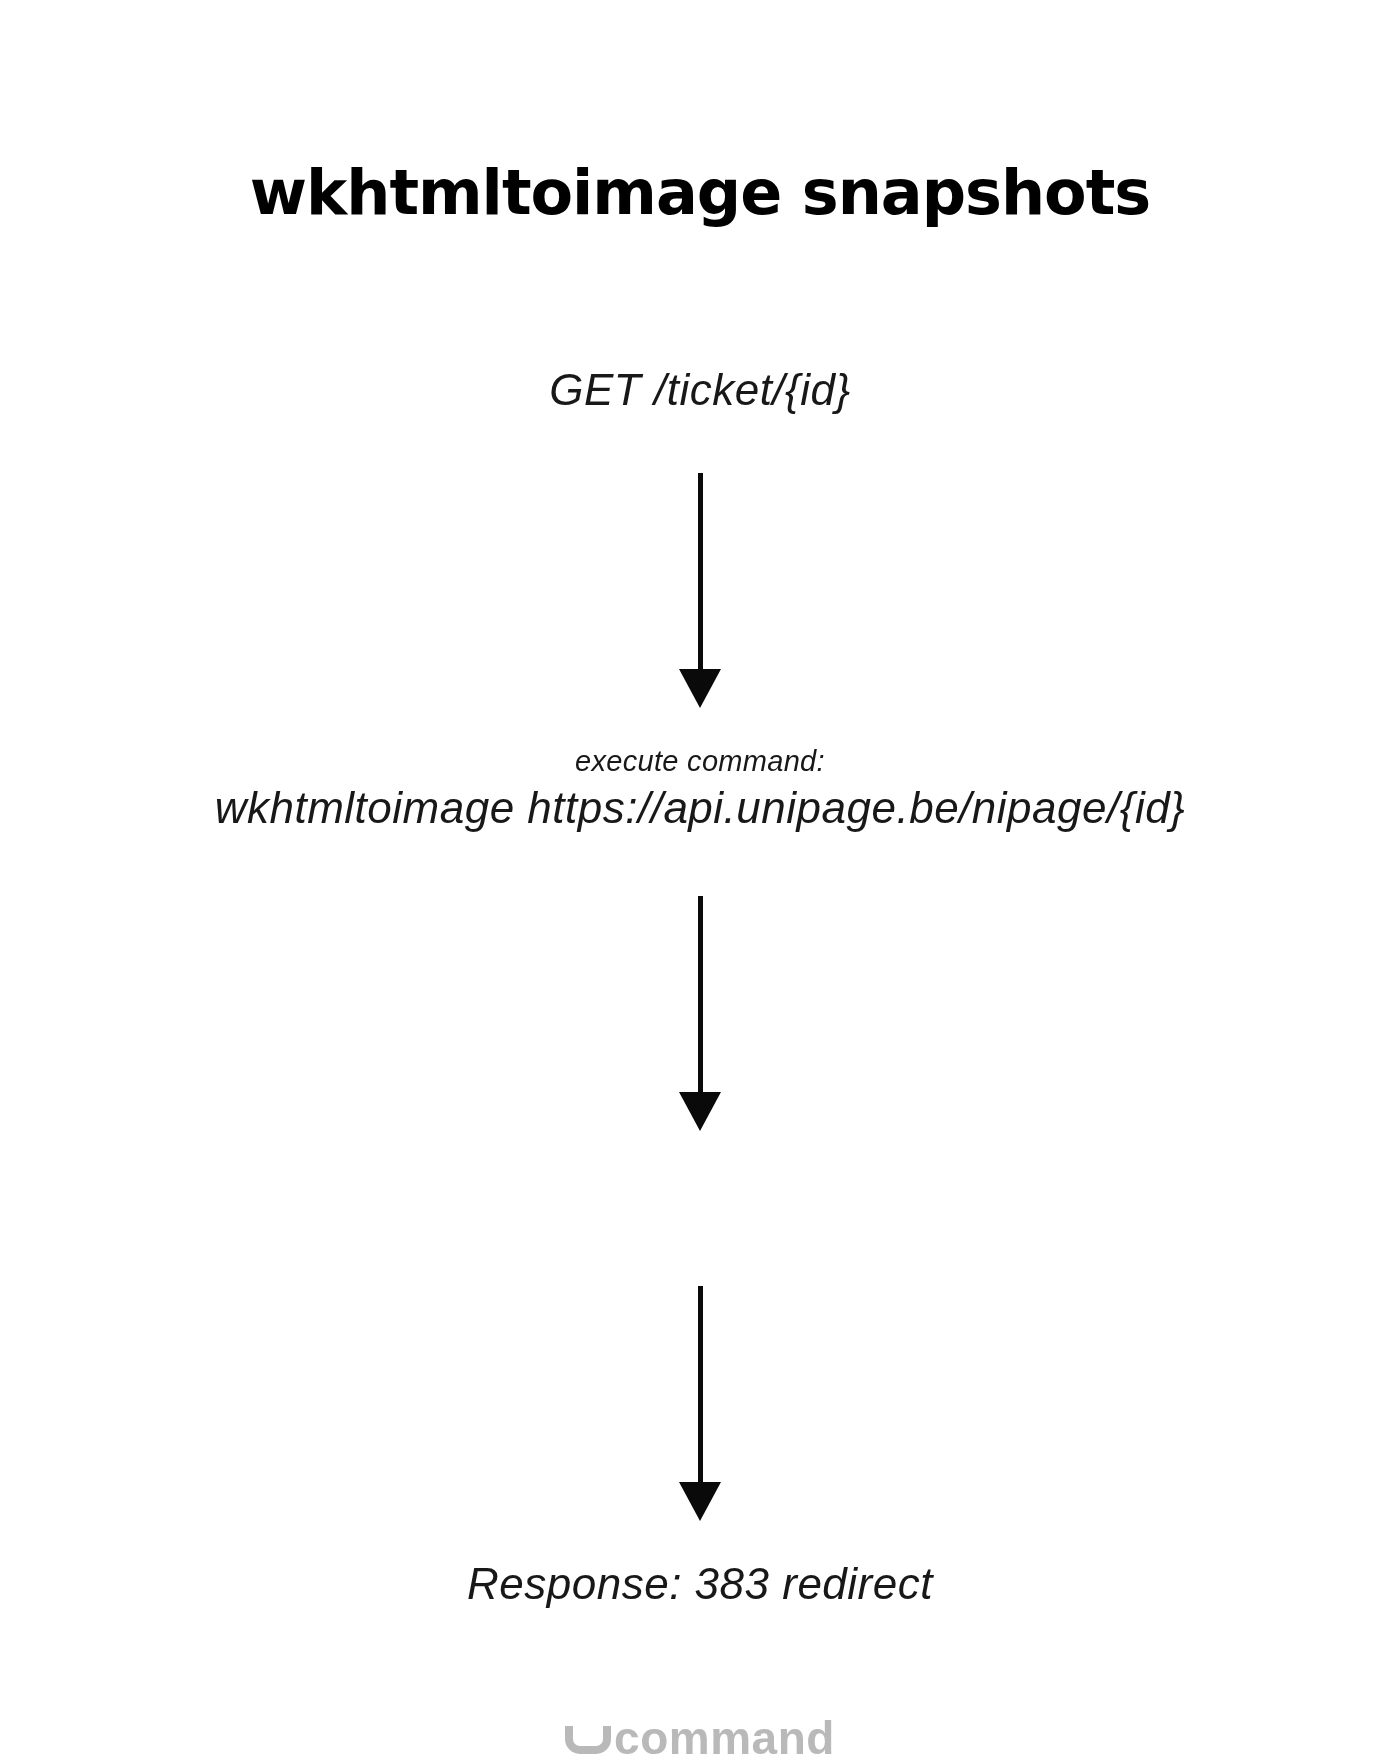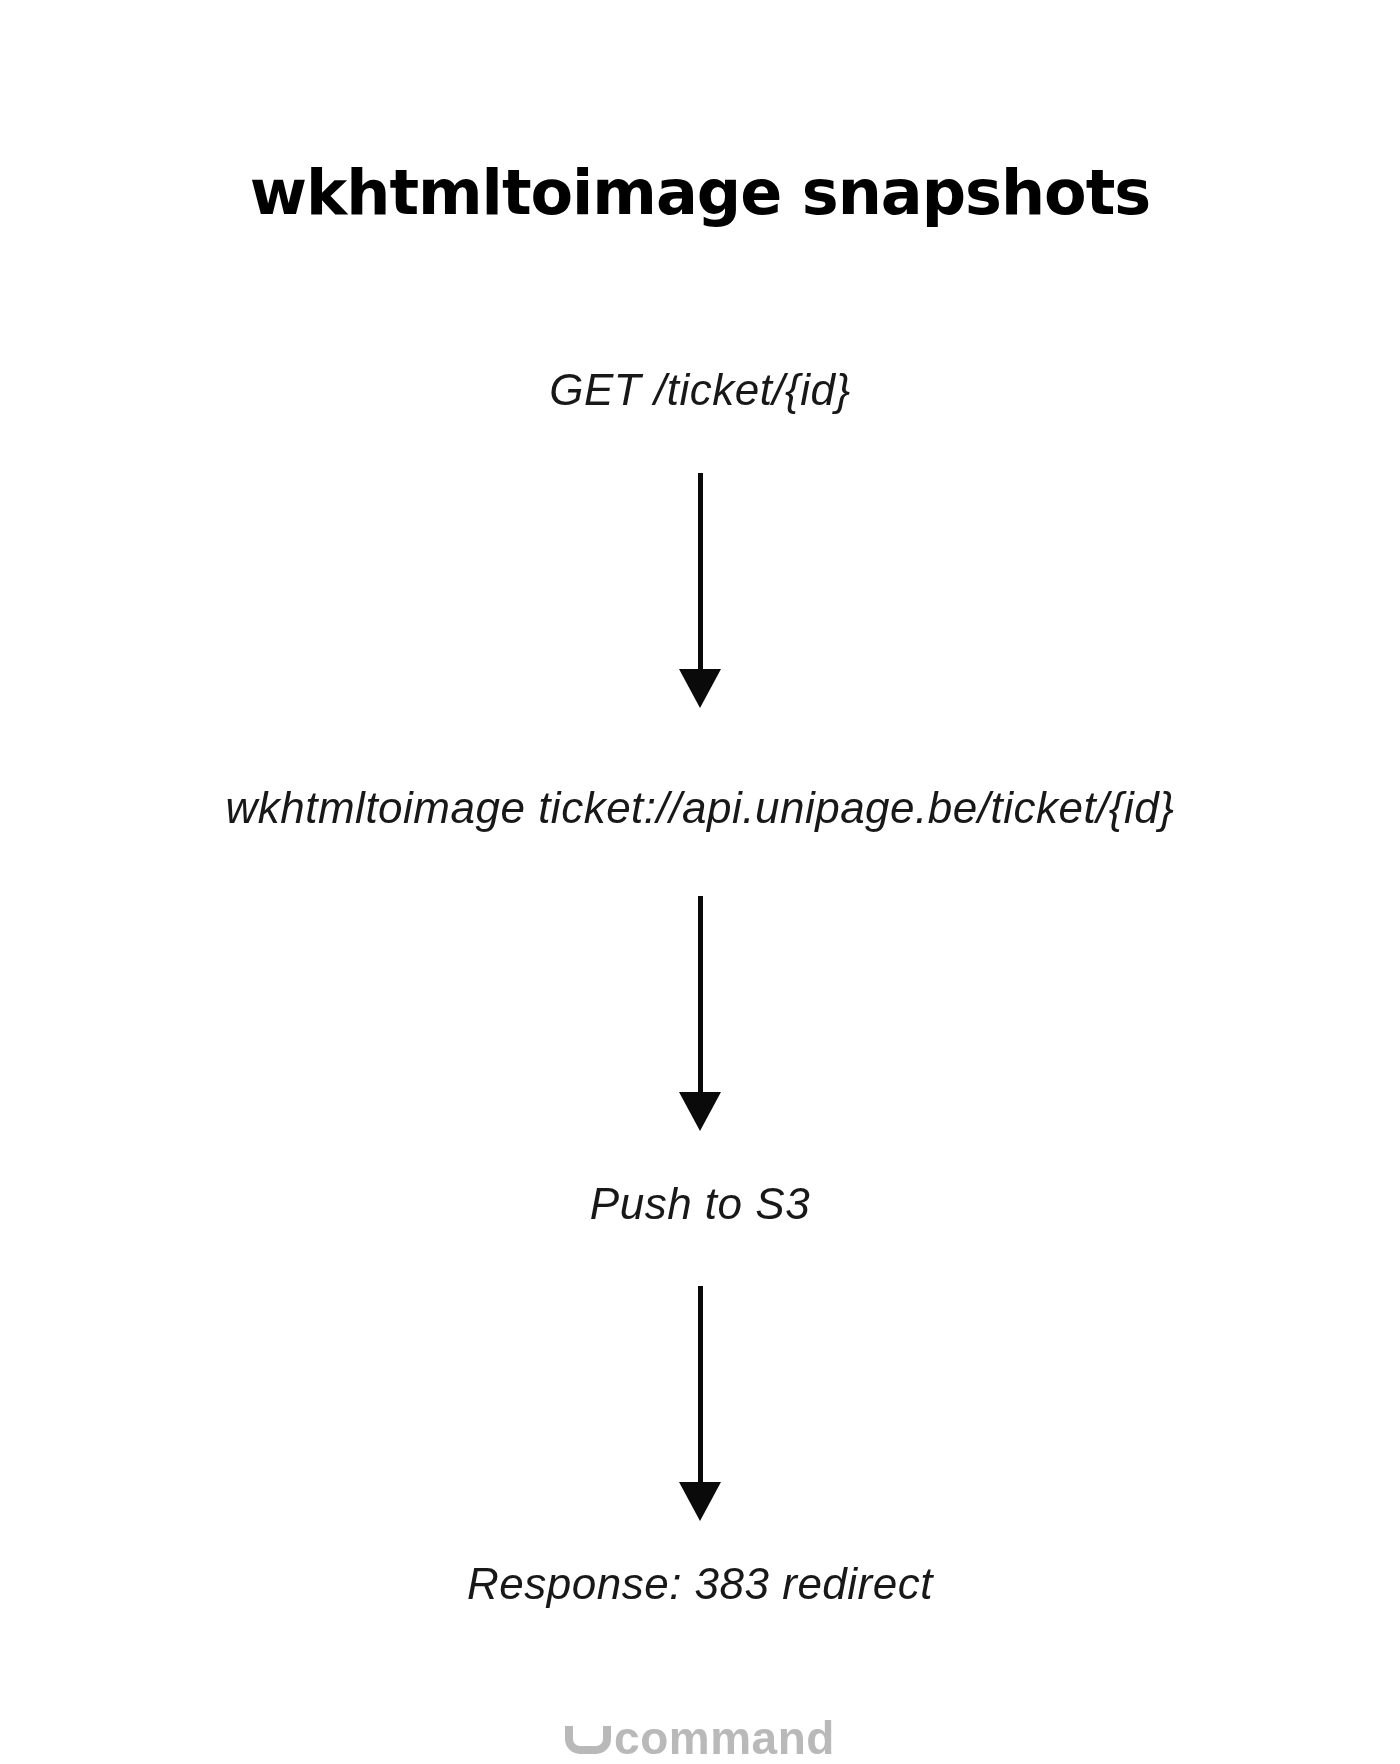--- a/index.html
+++ b/index.html
@@ -86,29 +86,29 @@
 
   <h1 class="centered page-title">wkhtmltoimage snapshots</h1>
 
   <div class="centered node-text node-get">GET /ticket/{id}</div>
 
   <div class="arrow arrow-1">
     <div class="shaft"></div>
     <div class="head"></div>
   </div>
 
+  <div class="centered node-text node-exec-lbl">execute command:</div>
 
-  <div class="centered node-text node-command">wkhtmltoimage ticket://api.unipage.be/ticket/{id}</div>
+  <div class="centered node-text node-command">wkhtmltoimage https://api.unipage.be/nipage/{id}</div>
 
   <div class="arrow arrow-2">
     <div class="shaft"></div>
     <div class="head"></div>
   </div>
 
-  <div class="centered node-text node-push">Push to S3</div>
 
   <div class="arrow arrow-3">
     <div class="shaft"></div>
     <div class="head"></div>
   </div>
 
   <div class="centered node-text node-response">Response: 383 redirect</div>
 
   <div class="centered logo">
     <span class="logo-u-mark"></span><span>command</span>

